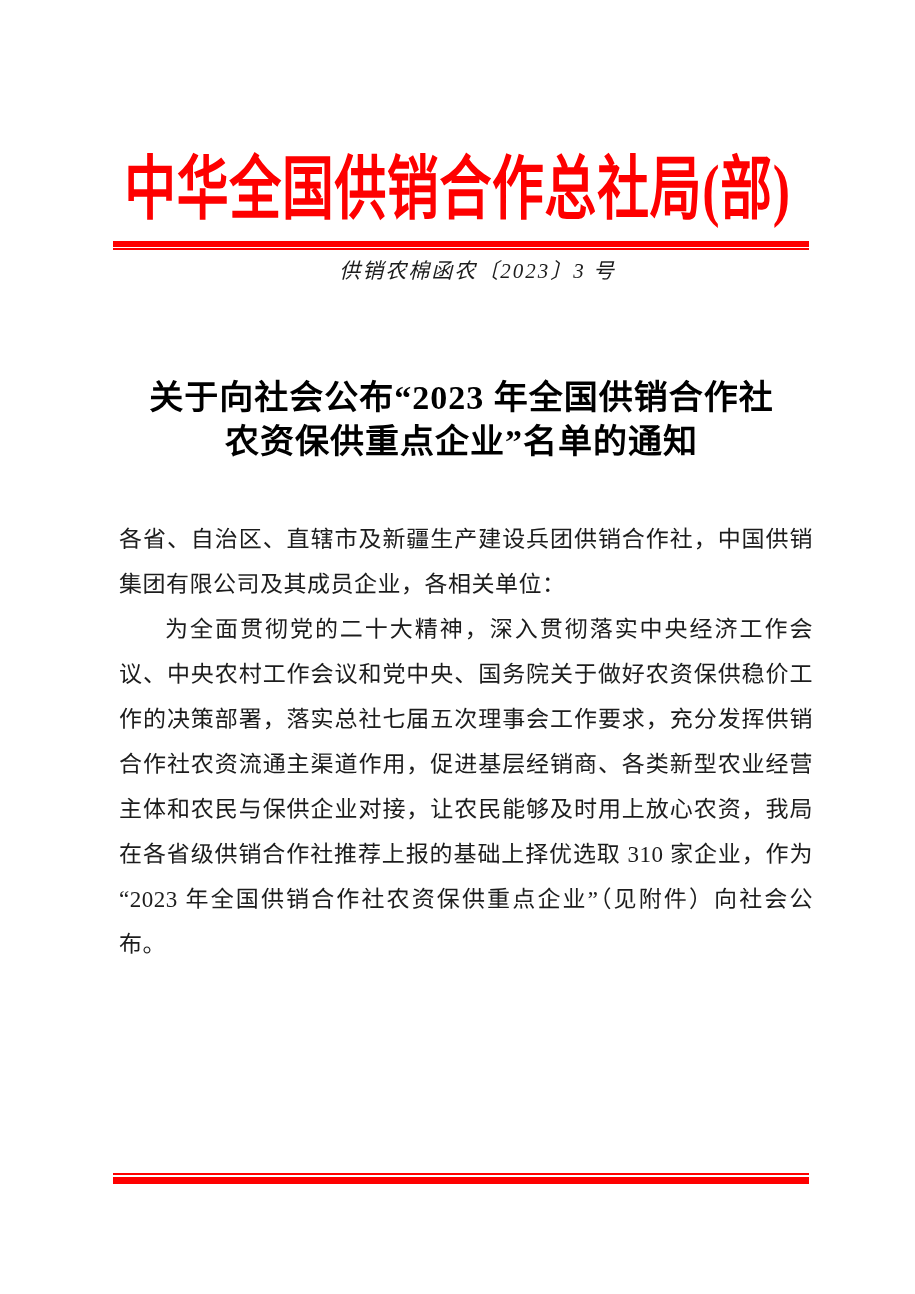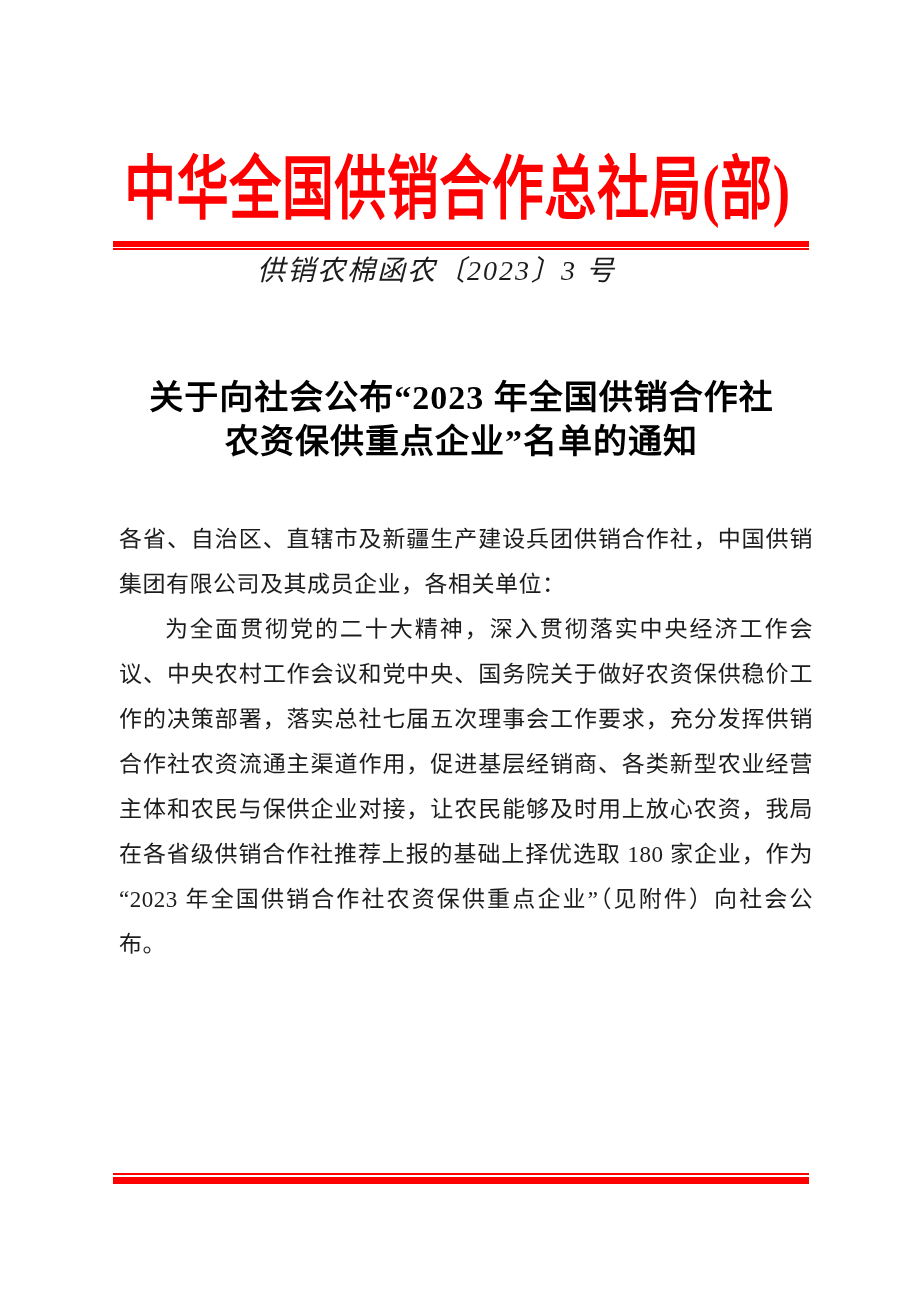--- a/index.html
+++ b/index.html
@@ -24,21 +24,21 @@
 
   
   .rule-top { position: absolute; left: 113px; top: 241px; width: 696px; }
   .rule-top .bar-thick { height: 6px; background: #fe0000; }
   .rule-top .bar-gap   { height: 1px; background: #ffffff; }
   .rule-top .bar-thin  { height: 2px; background: #fe0000; }
 
   
   .doc-number {
     position: absolute; top: 254px; right: 107px;
-    font-size: 28px; line-height: 34px; color: #1c1c1c;
+    font-size: 21px; line-height: 34px; color: #1c1c1c;
     font-style: italic; letter-spacing: 2px; white-space: nowrap;
   }
 
   
   .title {
     position: absolute; top: 376px; left: 4px; width: 915px;
     text-align: center; color: #000000;
     font-size: 34px; line-height: 44px; font-weight: bold;
     letter-spacing: 1px;
   }
@@ -75,21 +75,21 @@
 
   <div class="doc-number">供销农棉函农〔2023〕3 号</div>
 
   <h1 class="title">
     <span class="tline">关于向社会公布“2023 年全国供销合作社</span>
     <span class="tline">农资保供重点企业”名单的通知</span>
   </h1>
 
   <div class="body-text">
     <p>各省、自治区、直辖市及新疆生产建设兵团供销合作社，中国供销集团有限公司及其成员企业，各相关单位：</p>
-    <p class="indent">为全面贯彻党的二十大精神，深入贯彻落实中央经济工作会议、中央农村工作会议和党中央、国务院关于做好农资保供稳价工作的决策部署，落实总社七届五次理事会工作要求，充分发挥供销合作社农资流通主渠道作用，促进基层经销商、各类新型农业经营主体和农民与保供企业对接，让农民能够及时用上放心农资，我局在各省级供销合作社推荐上报的基础上择优选取 180 家企业，作为“2023 年全国供销合作社农资保供重点企业”（见附件）向社会公布。</p>
+    <p class="indent">为全面贯彻党的二十大精神，深入贯彻落实中央经济工作会议、中央农村工作会议和党中央、国务院关于做好农资保供稳价工作的决策部署，落实总社七届五次理事会工作要求，充分发挥供销合作社农资流通主渠道作用，促进基层经销商、各类新型农业经营主体和农民与保供企业对接，让农民能够及时用上放心农资，我局在各省级供销合作社推荐上报的基础上择优选取 310 家企业，作为“2023 年全国供销合作社农资保供重点企业”（见附件）向社会公布。</p>
   </div>
 
   <div class="rule-bottom">
     <div class="bar-thin"></div>
     <div class="bar-gap"></div>
     <div class="bar-thick"></div>
   </div>
 
 </div>
 

